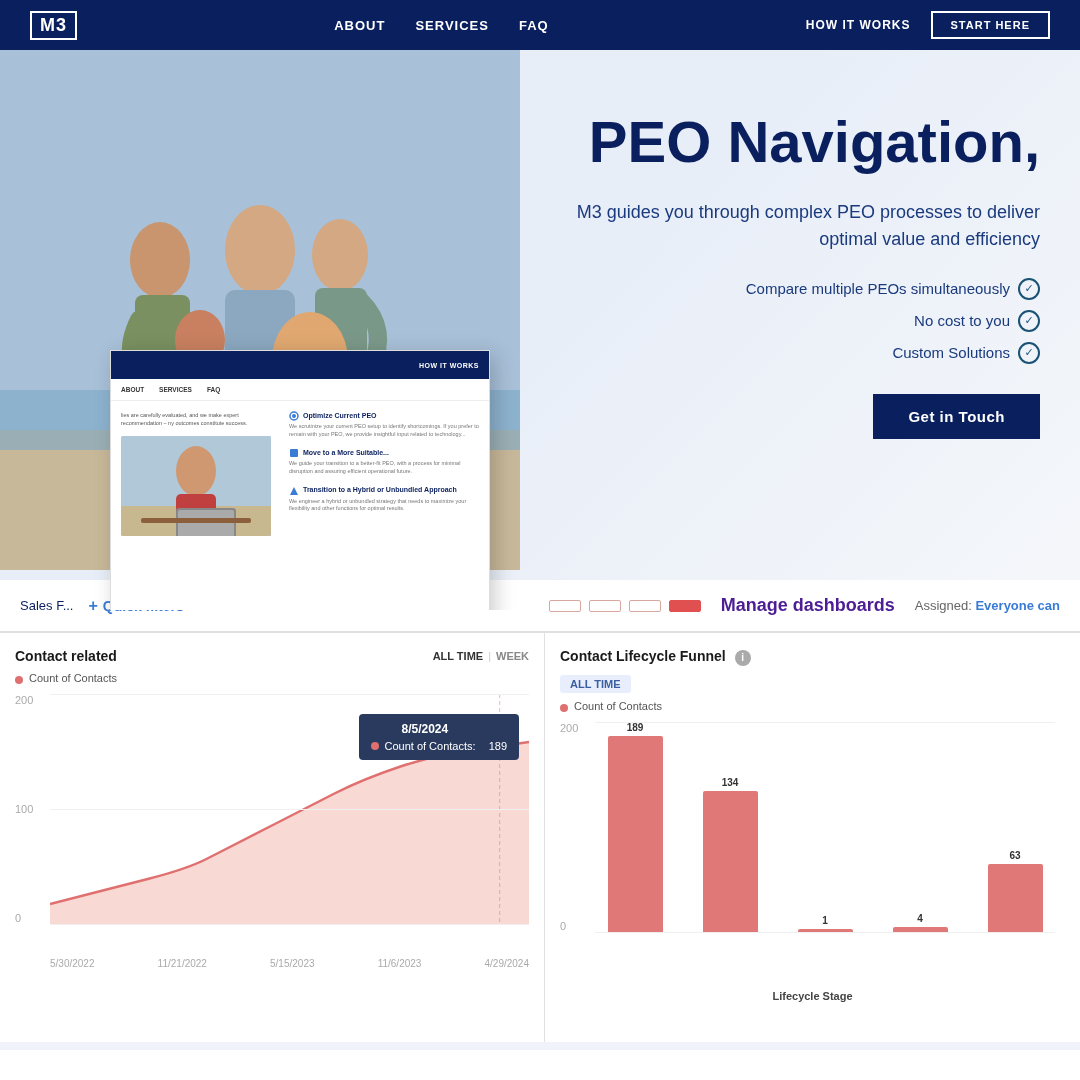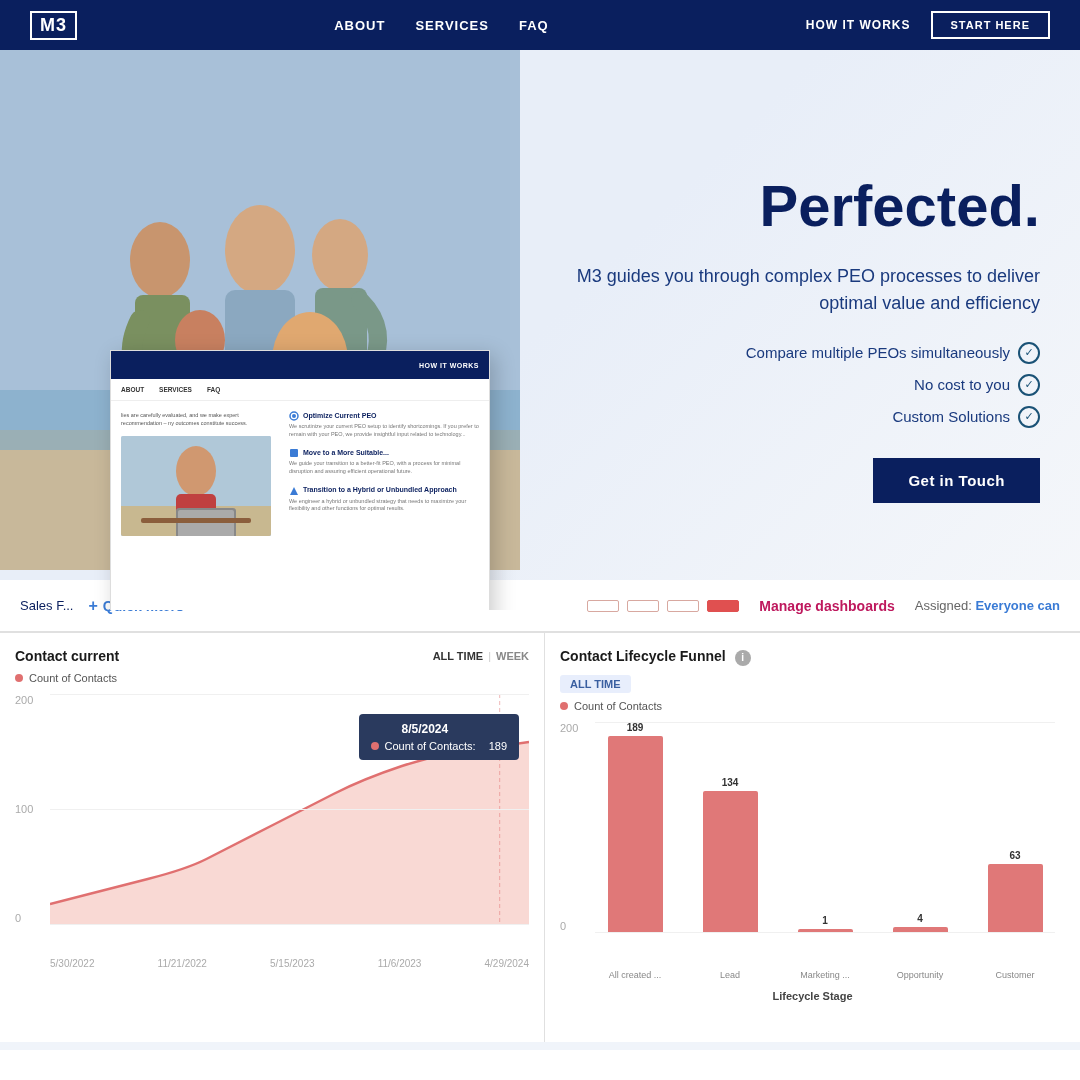--- a/index.html
+++ b/index.html
@@ -264,22 +264,22 @@
       font-size: 14px;
       font-weight: 600;
       cursor: pointer;
     }
     .dash-right {
       display: flex;
       align-items: center;
       gap: 20px;
     }
     .manage-dash {
-      color: #be185d;
-      font-size: 14px;
+      color: #4c1d95;
+      font-size: 18px;
       font-weight: 600;
     }
     .assigned-text {
       font-size: 13px;
       color: #666;
     }
     .assigned-value {
       color: #3a7bd5;
       font-weight: 600;
     }
@@ -340,21 +340,21 @@
     .time-badge {
       background: #e8eefc;
       color: #3a5fa0;
       padding: 3px 10px;
       border-radius: 3px;
       font-size: 11px;
       font-weight: 600;
     }
     .chart-legend {
       display: flex;
-      align-items: center;
+      align-items: flex-end;
       gap: 6px;
       margin-bottom: 10px;
       font-size: 11px;
       color: #555;
     }
     .legend-dot {
       width: 8px;
       height: 8px;
       background: #e07070;
       border-radius: 50%;
@@ -563,22 +563,21 @@
         <rect x="275" y="355" width="72" height="150" rx="10" fill="#d09858"></rect>
 
         <path d="M140 270 Q120 310 150 340" stroke="#7a9060" stroke-width="20" fill="none" stroke-linecap="round"></path>
         <path d="M360 250 Q390 280 370 320" stroke="#7a9888" stroke-width="18" fill="none" stroke-linecap="round"></path>
       </svg>
     </div>
   </div>
 
   <div class="hero-content">
     <div class="hero-title">
-      <br>
-      <span>Perfected.</span>
+      <span>PEO Navigation,</span><br>
     </div>
     <p class="hero-subtitle">M3 guides you through complex PEO processes to deliver optimal value and efficiency</p>
     <ul class="hero-features">
       <li>
         <span>Compare multiple PEOs simultaneously</span>
         <span class="check-icon">✓</span>
       </li>
       <li>
         <span>No cost to you</span>
         <span class="check-icon">✓</span>
@@ -675,21 +674,21 @@
       <span class="assigned-text">
         <span>Assigned:</span>&nbsp;<span class="assigned-value">Everyone can</span>
       </span>
     </div>
   </div>
 
   <div class="charts-row">
 
     <div class="chart-left">
       <div class="chart-header">
-        <span class="chart-title">Contact current</span>
+        <span class="chart-title">Contact related</span>
         <div class="chart-time-options">
           <span style="font-weight:700;color:#333;cursor:pointer;">ALL TIME</span>
           <span style="color:#ccc;">|</span>
           <span style="cursor:pointer;font-weight:bold;">WEEK</span>
         </div>
       </div>
       <div class="chart-legend">
         <div class="legend-dot"></div>
         <span>Count of Contacts</span>
       </div>
@@ -784,25 +783,18 @@
             <div class="bar-value-label">4</div>
             <div class="bar" style="height:2%;"></div>
           </div>
 
           <div class="bar-group">
             <div class="bar-value-label">63</div>
             <div class="bar" style="height:32%;"></div>
           </div>
         </div>
 
-        <div class="bar-x-labels">
-          <div class="bar-x-label">All created ...</div>
-          <div class="bar-x-label">Lead</div>
-          <div class="bar-x-label">Marketing ...</div>
-          <div class="bar-x-label">Opportunity</div>
-          <div class="bar-x-label">Customer</div>
-        </div>
 
         <div class="x-axis-title">Lifecycle Stage</div>
       </div>
     </div>
   </div>
 </div>
 
 </body></html>

